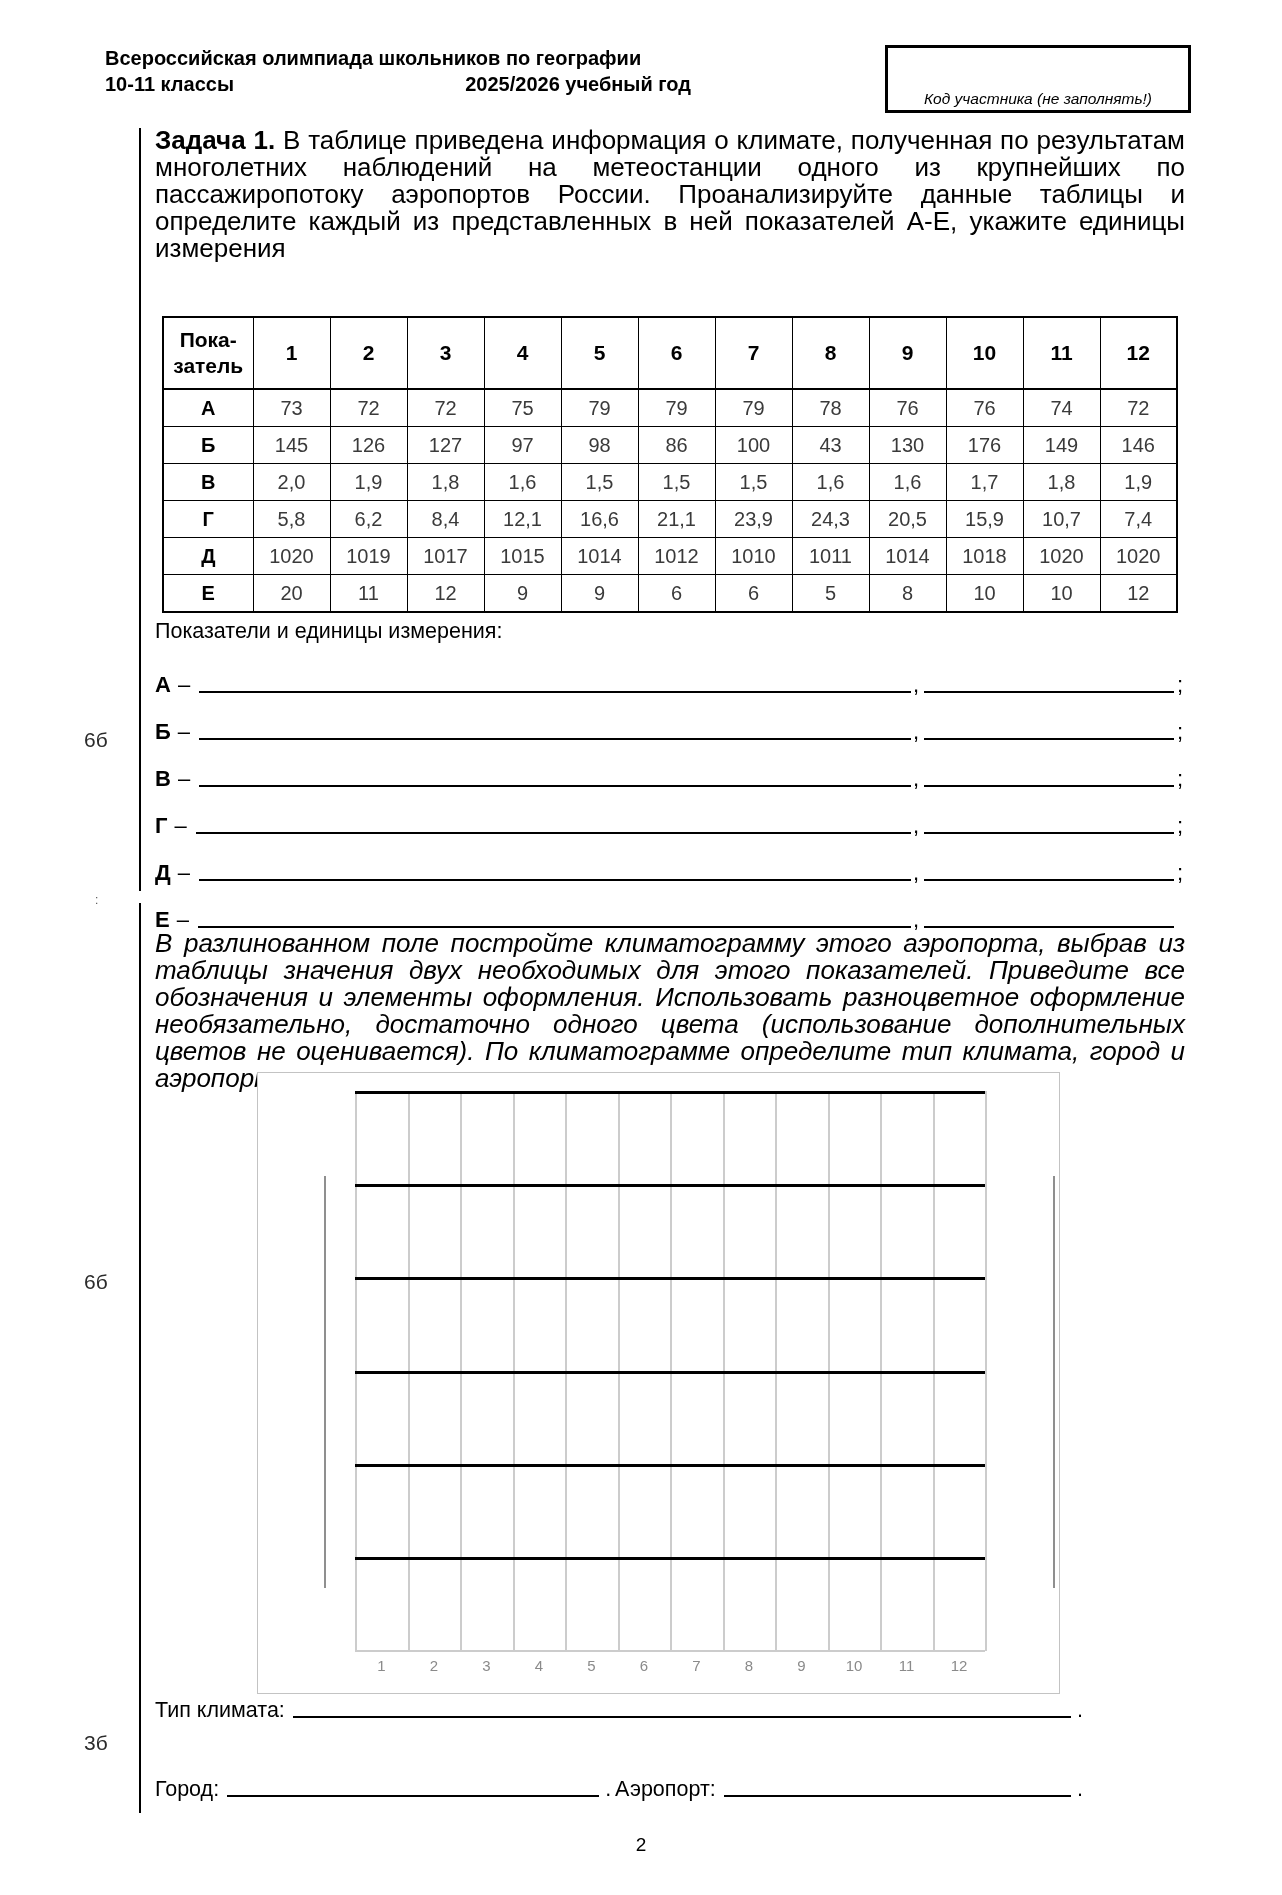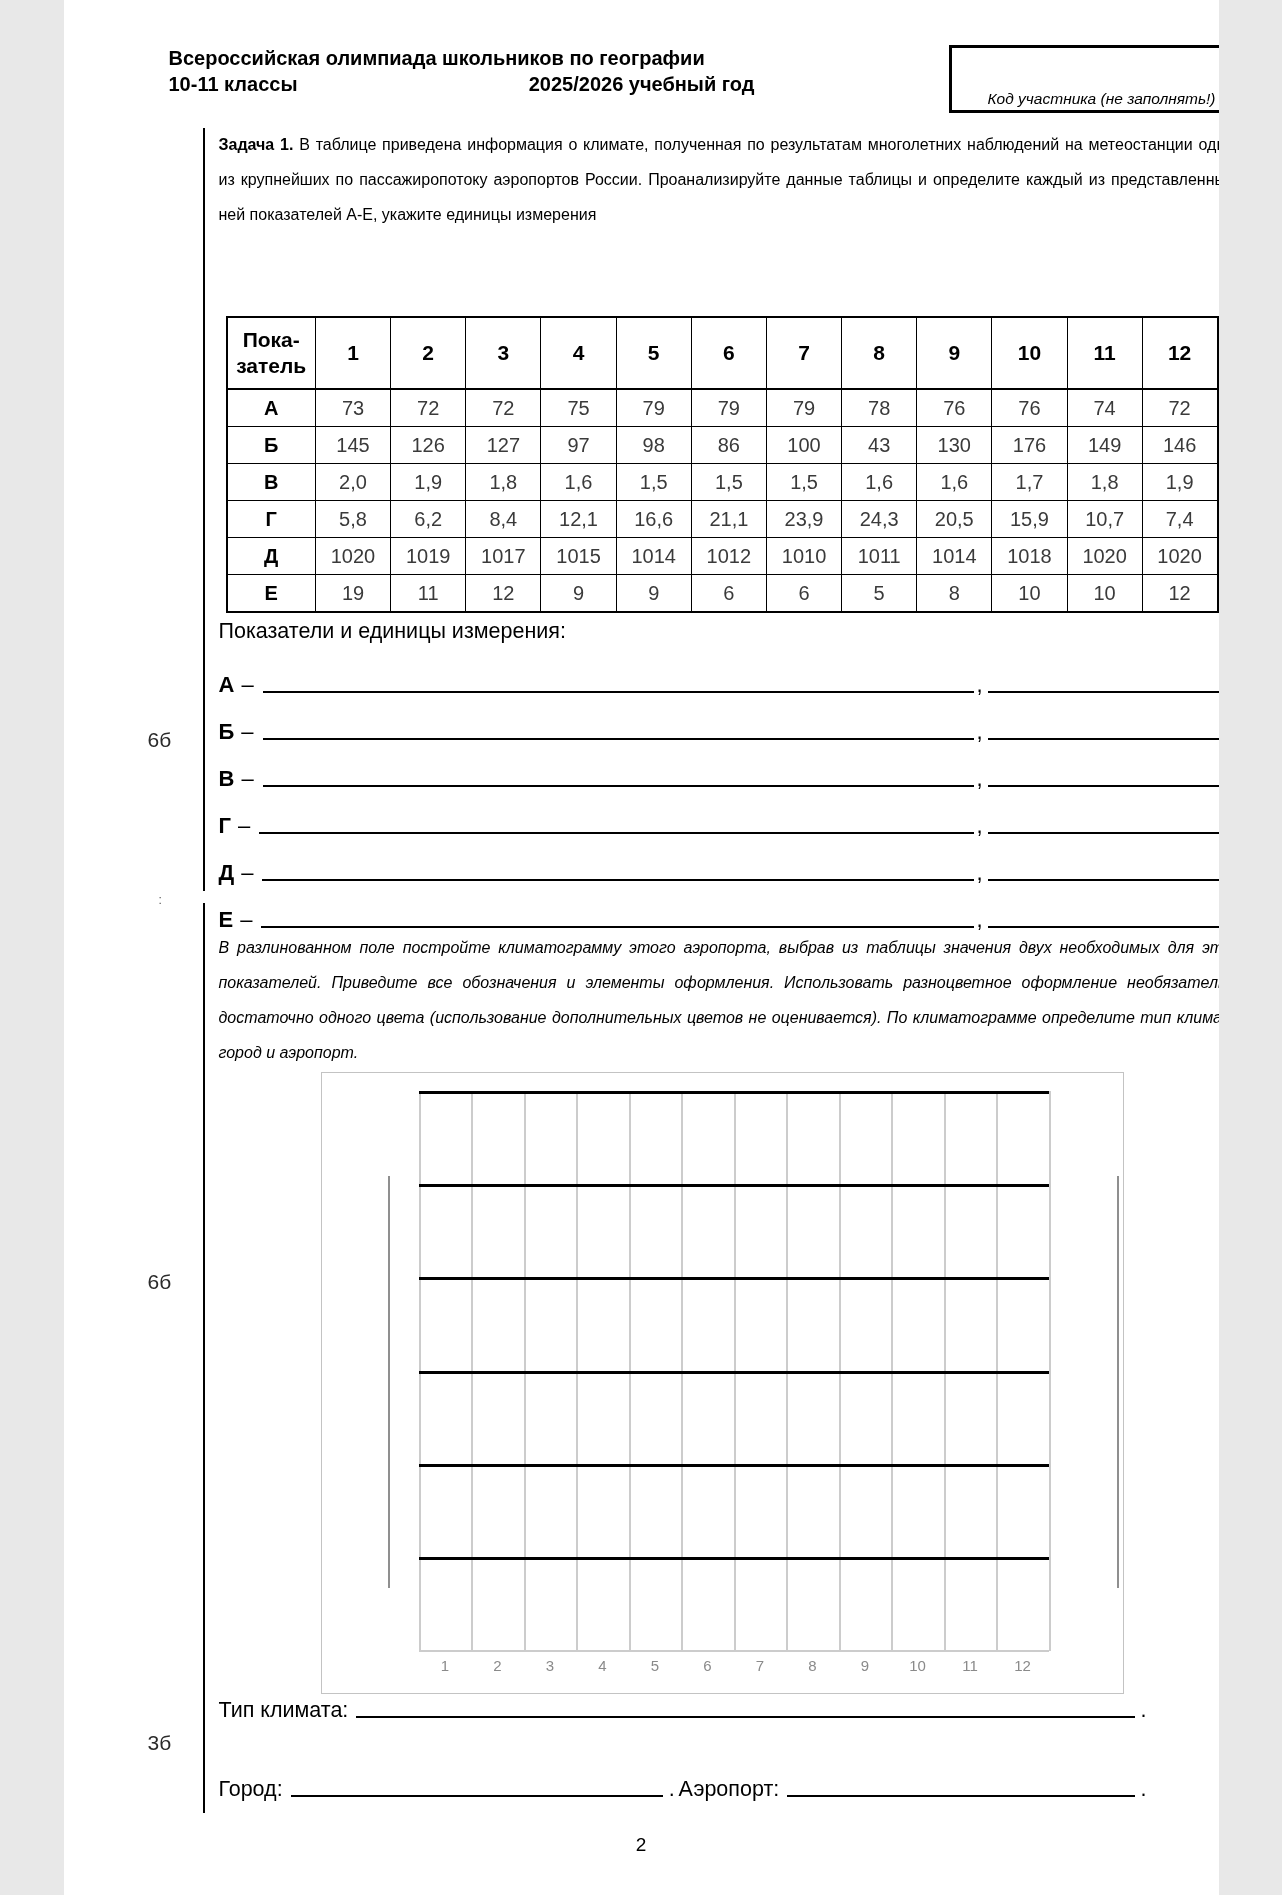--- a/index.html
+++ b/index.html
@@ -1,17 +1,17 @@
 <!DOCTYPE html>
 <html lang="ru"><head>
 <meta charset="utf-8">
 <style>
   html,body { margin:0; padding:0; background:#e8e8e8; }
   .page {
-    position:relative; width:1155px; height:1895px; margin:0 auto;
+    position:relative; width:1282px; height:1895px; margin:0 auto;
     background:#ffffff; overflow:hidden; color:#000;
     font-family:"Liberation Sans", sans-serif;
   }
   
   .hdr-line1 { position:absolute; left:105px; top:47px; width:620px;
     font-size:20px; font-weight:bold; white-space:nowrap; }
   .hdr-line2 { position:absolute; left:105px; top:73px; width:586px;
     display:flex; justify-content:space-between; font-size:20px; font-weight:bold;gap:28px; }
   .code-box { position:absolute; left:885px; top:45px; width:300px; height:62px;
     border:3px solid #000; }
@@ -21,22 +21,22 @@
   .title { position:absolute; left:126px; top:100px; width:1060px; text-align:center;
     font-size:28px; font-weight:bold; white-space:nowrap; }
   
   .vrule { position:absolute; left:139px; width:2px; background:#000; }
   #vrule1 { top:128px; height:763px; }
   #vrule2 { top:903px; height:910px; }
   .margin-label { position:absolute; left:84px; font-size:21px; color:#2b2b2b; }
   #pts1 { top:728px; } #pts2 { top:1270px; } #pts3 { top:1731px;text-align:center; }
   .margin-colon { position:absolute; left:95px; top:893px; font-size:12px; color:#555; }
   
-  .para { position:absolute; left:155px; width:1030px; font-size:16px;
-    line-height:35px; text-align:justify; }
+  .para { position:absolute; left:155px; width:1030px; font-size:26px;
+    line-height:27px; text-align:justify; }
   #task1-para { top:127px; }
   #task2-para { top:930px;font-style:italic; }
   
   table.climate { position:absolute; left:162px; top:316px; border-collapse:collapse;
     table-layout:fixed; border:2.5px solid #000; }
   table.climate th, table.climate td { border:1px solid #000; text-align:center;
     vertical-align:middle; padding:0; overflow:hidden; }
   table.climate thead th { height:70px; font-size:21px; font-weight:bold;
     border-bottom:2.5px solid #000; line-height:1.25; }
   table.climate tbody td { height:36px; font-size:20px; color:#3a3a3a; }
@@ -201,21 +201,21 @@
           <td>1012</td>
           <td>1010</td>
           <td>1011</td>
           <td>1014</td>
           <td>1018</td>
           <td>1020</td>
           <td>1020</td>
         </tr>
         <tr>
           <td class="rowlabel">Е</td>
-          <td>19</td>
+          <td>20</td>
           <td>11</td>
           <td>12</td>
           <td>9</td>
           <td>9</td>
           <td>6</td>
           <td>6</td>
           <td>5</td>
           <td>8</td>
           <td>10</td>
           <td>10</td>

